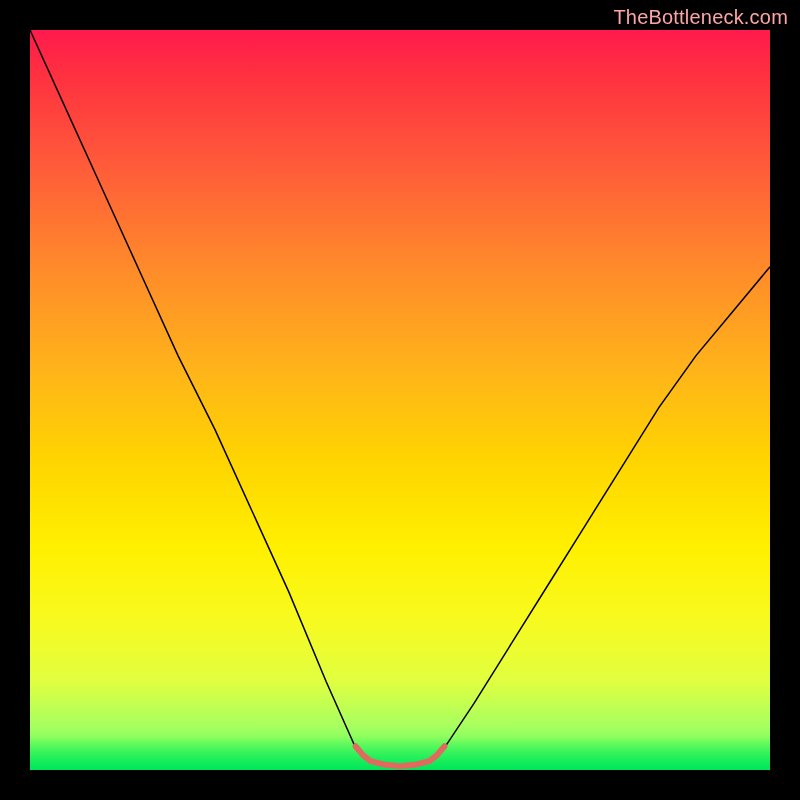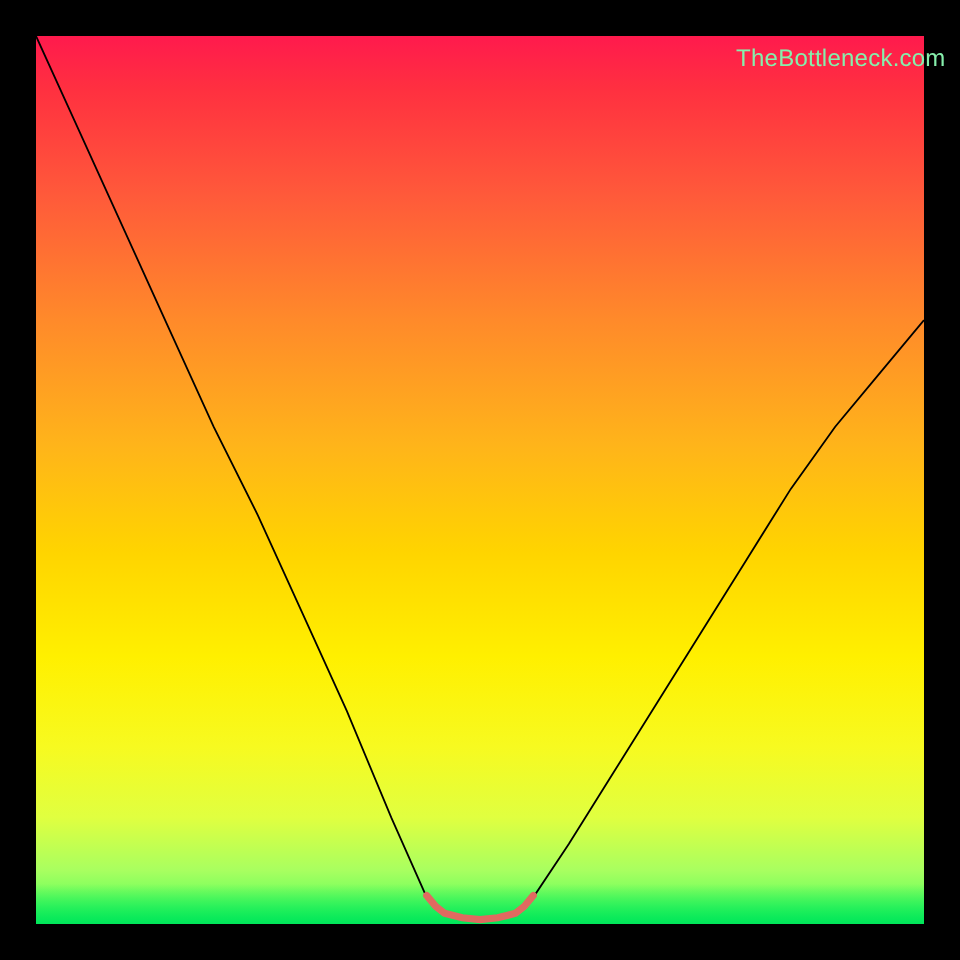--- a/index.html
+++ b/index.html
@@ -38,26 +38,25 @@
         #f7fa20 80%,
         #e0ff40 88%,
         #a8ff60 94%,
         #3eff5a 100%
       );
   }
   .watermark {
     position: absolute;
     top: 6px;
     right: 12px;
-    color: #86efac;
+    color: #fca5a5;
     font-size: 20px;
     font-weight: 500;
     letter-spacing: 0.2px;
     user-select: none;
-    margin-top: 32px;
   }
   svg.curves {
     position: absolute;
     left: 30px;
     top: 30px;
     width: 740px;
     height: 740px;
     pointer-events: none;
   }
 </style>

